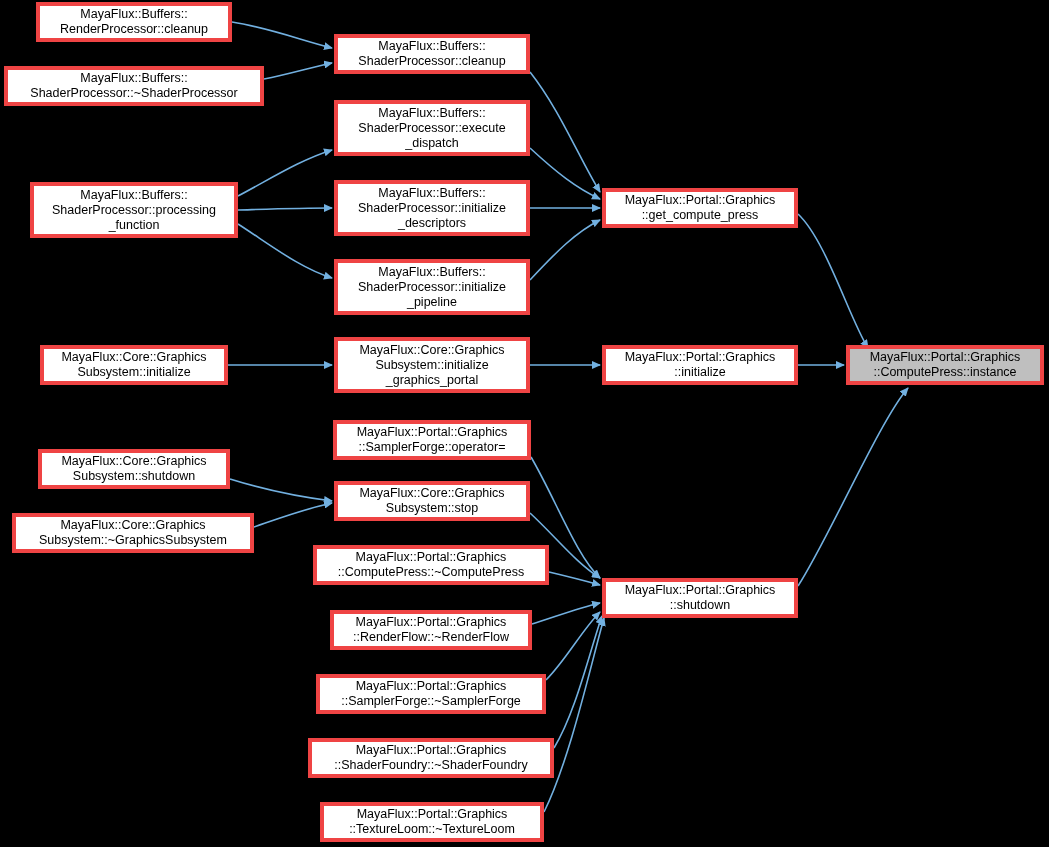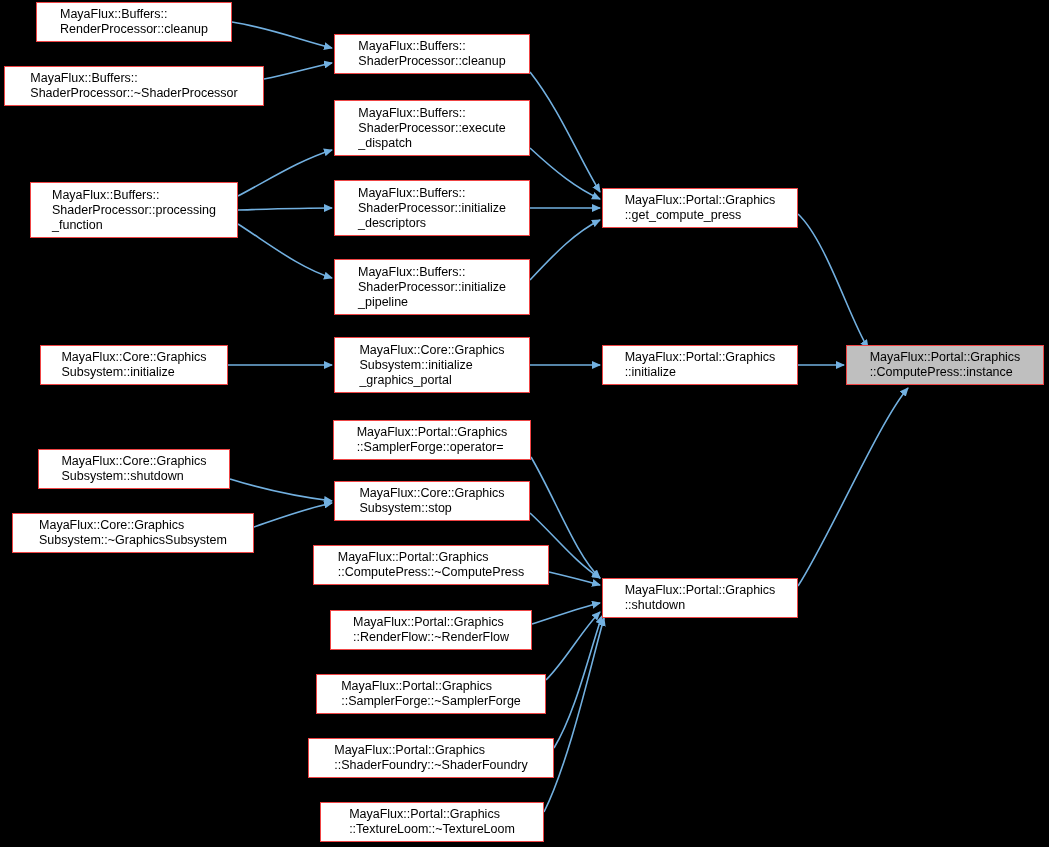--- a/index.html
+++ b/index.html
@@ -20,24 +20,25 @@
     left: 0;
     top: 0;
     width: 1049px;
     height: 847px;
     pointer-events: none;
   }
   .node {
     position: absolute;
     box-sizing: border-box;
     background: #ffffff;
-    border: 1px solid #ef4444;
+    border: 4px solid #ef4444;
     color: #000000;
     font-size: 12.5px;
     line-height: 15px;
+    text-align: center;
     display: flex;
     align-items: center;
     justify-content: center;
     padding: 1px 3px;
     white-space: pre-line;
     overflow: hidden;
   }
   .node.highlight {
     background: #bfbfbf;
   }

